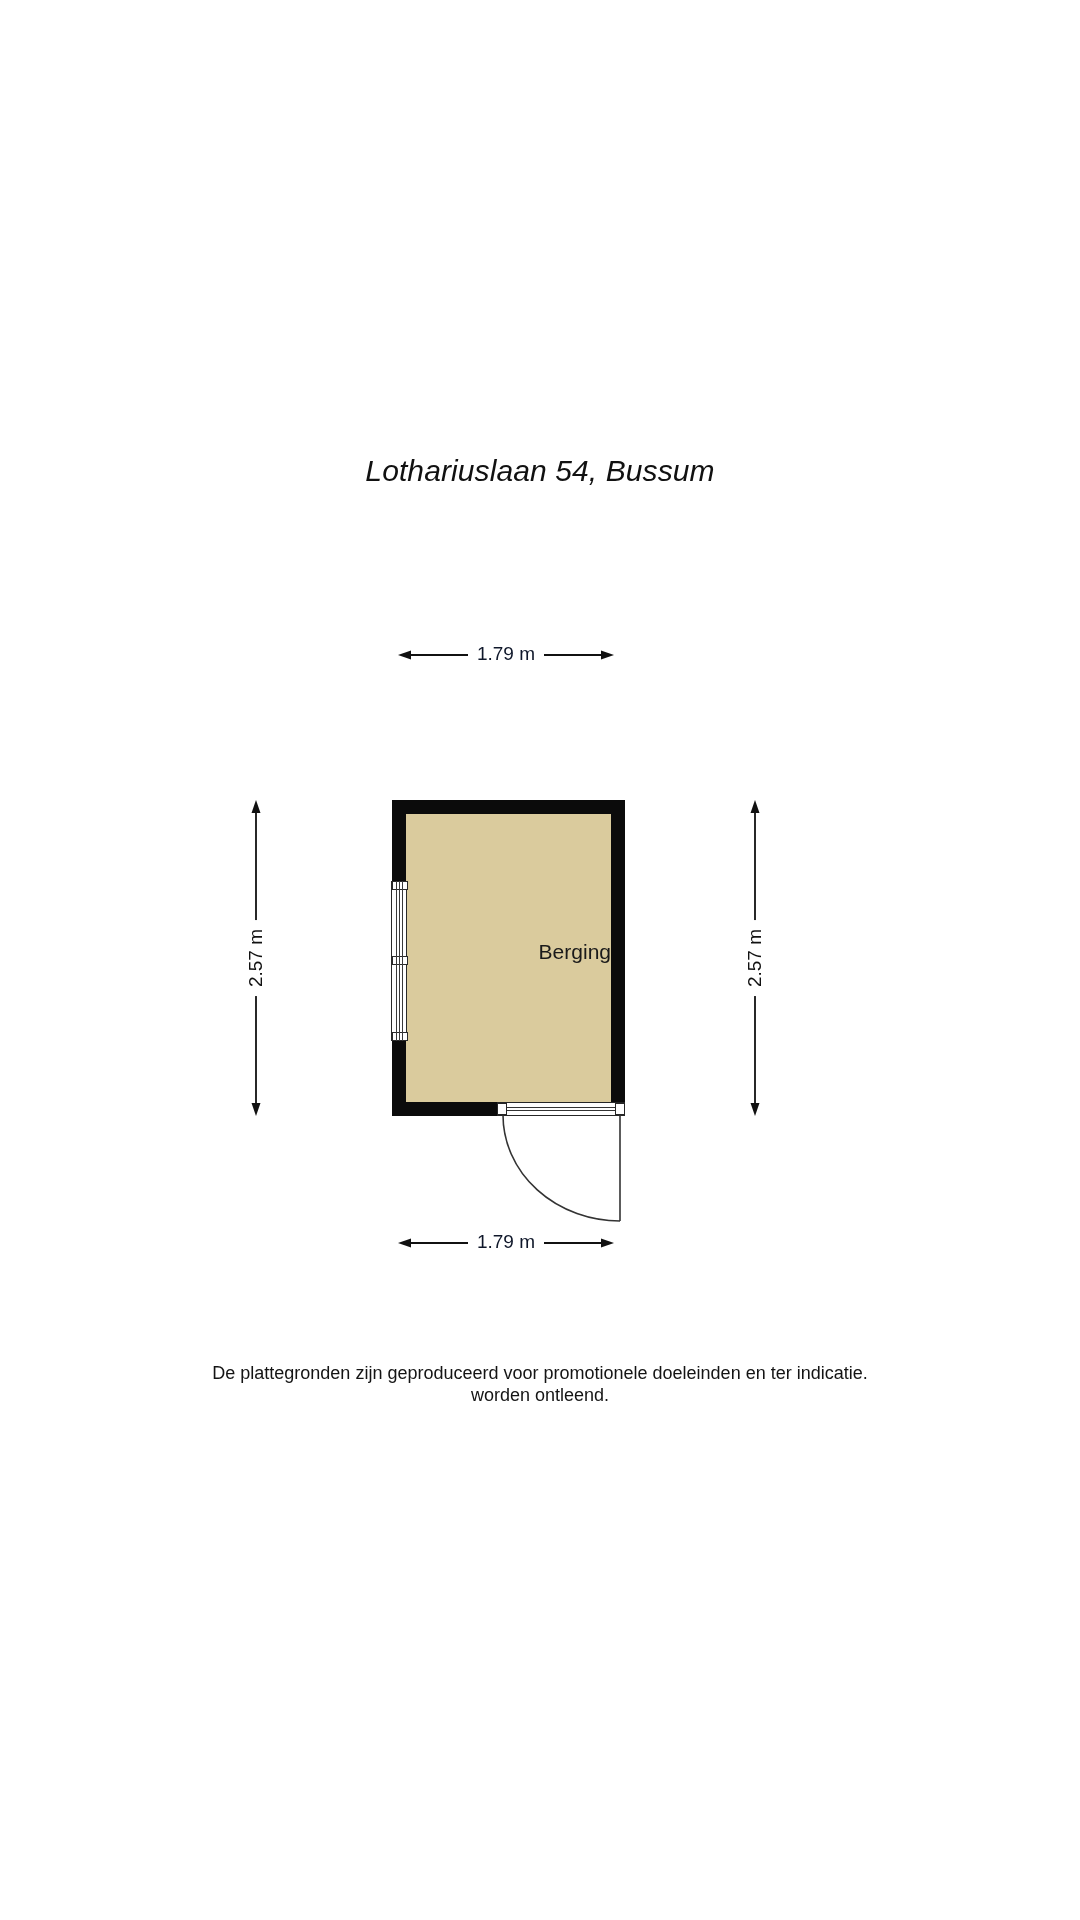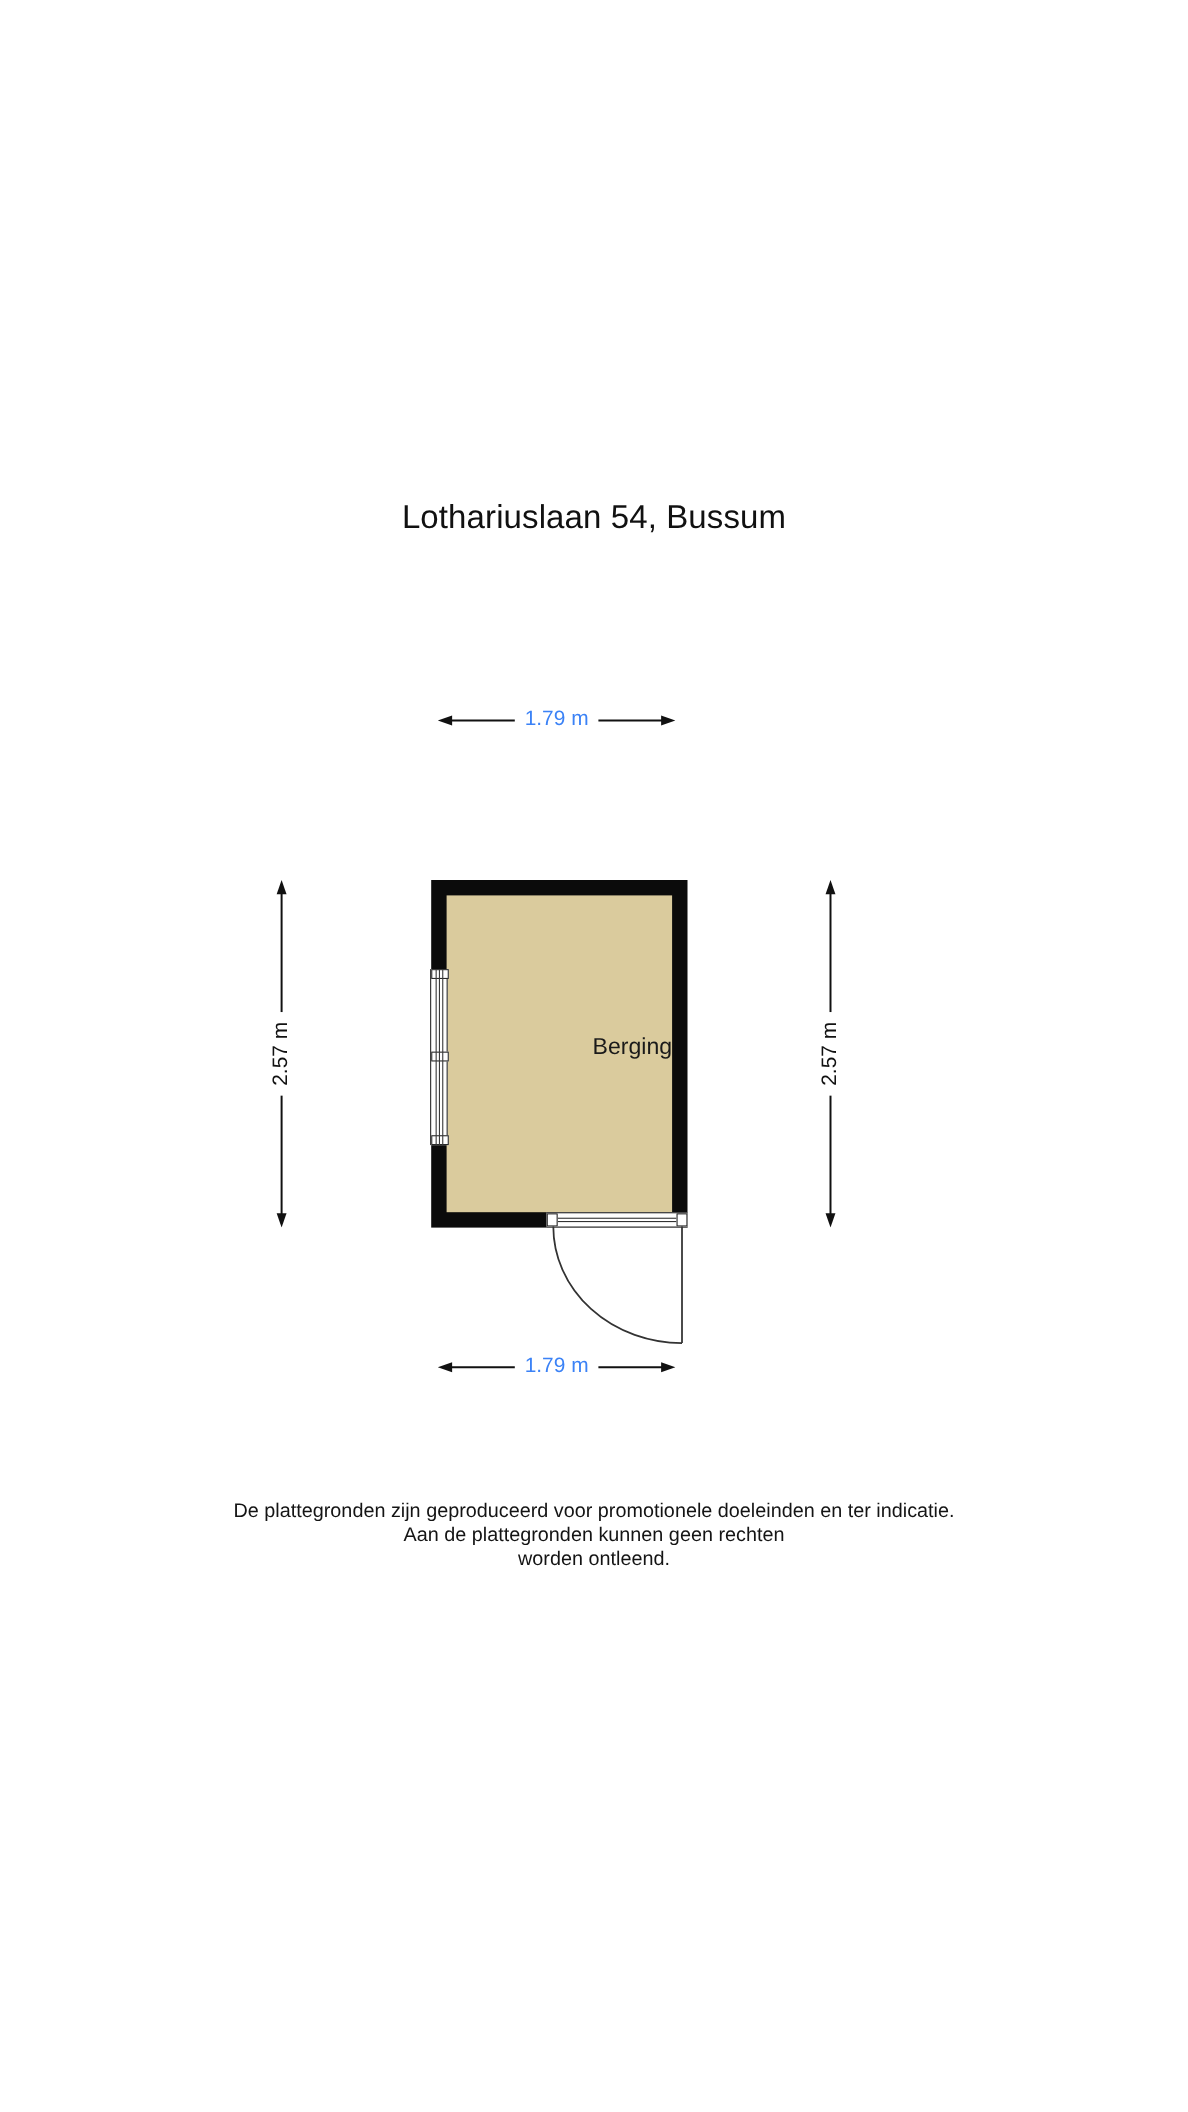--- a/index.html
+++ b/index.html
@@ -16,20 +16,21 @@
     overflow: hidden;
   }
 
   
   #title-block {
     position: absolute;
     left: 0;
     top: 452px;
     width: 1080px;
     text-align: center;
+    font-style: italic;
   }
   #title-line-1 {
     font-size: 30px;
     line-height: 37px;
     letter-spacing: 0.1px;
     color: #111111;
   }
   #title-line-2 {
     font-size: 30px;
     line-height: 37px;
@@ -159,21 +160,21 @@
     top: 0;
   }
   .dim-h .dim-text {
     position: absolute;
     top: 0px;
     left: 0;
     width: 100%;
     text-align: center;
     font-size: 19px;
     line-height: 24px;
-    color: #3b82f6;
+    color: #0f172a;
   }
   .dim-h .dim-text span {
     background: #ffffff;
     padding: 0 9px;
   }
 
   .dim-v {
     position: absolute;
     width: 26px;
   }
@@ -287,15 +288,14 @@
       <polygon points="13,0 8.5,13 17.5,13" fill="#111111"></polygon>
       <polygon points="13,316 8.5,303 17.5,303" fill="#111111"></polygon>
     </svg>
     <div class="dim-text"><span>2.57 m</span></div>
   </div>
 
 </div>
 
 <div id="footer-block">
   <div class="footer-line">De plattegronden zijn geproduceerd voor promotionele doeleinden en ter indicatie.</div>
-  <div class="footer-line">Aan de plattegronden kunnen geen rechten</div>
   <div class="footer-line">worden ontleend.</div>
 </div>
 
 </body></html>

